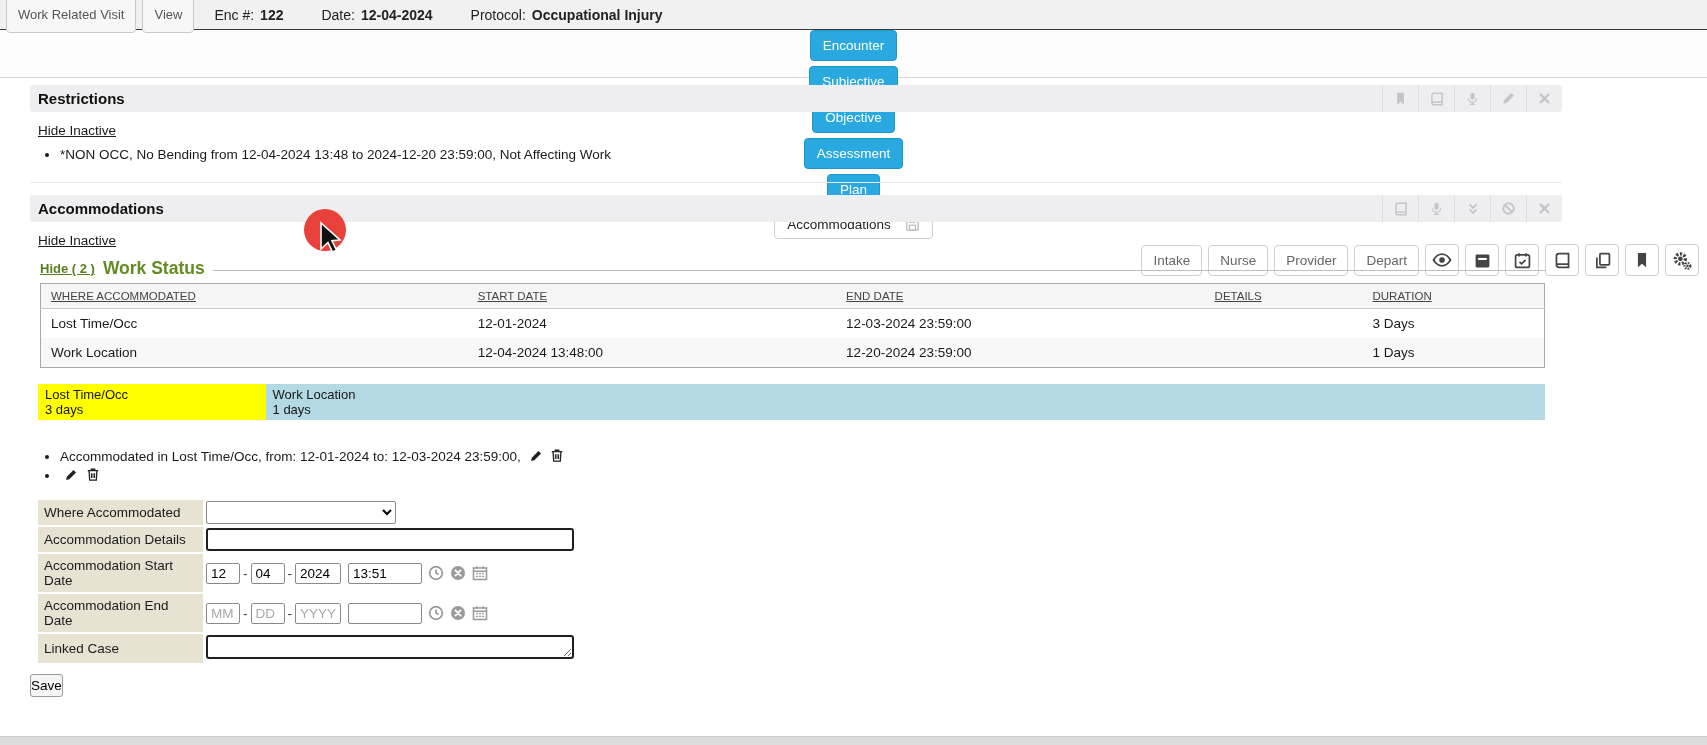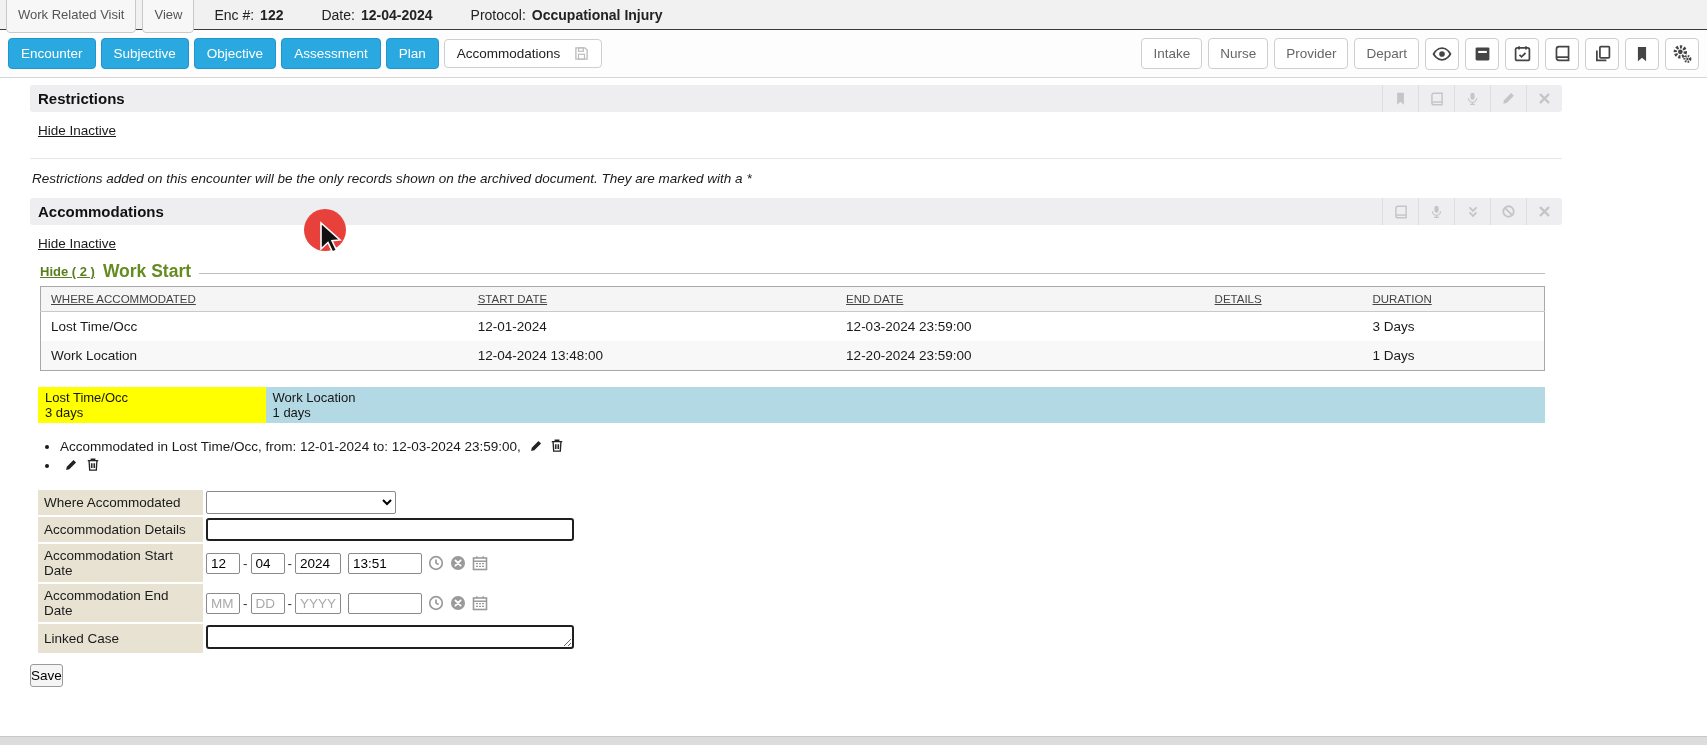--- a/index.html
+++ b/index.html
@@ -19,21 +19,21 @@
     background:#f7f7f7; border:1px solid #c9c9c9; border-radius:4px;
     color:#555; font-size:13px; padding:10px 11px; cursor:pointer; font-family:inherit;
   }
   .top-info { display:flex; align-items:center; gap:6px; margin-left:14px; font-size:14px; color:#222; }
   .top-info b { font-weight:bold; }
   .top-gap { width:26px; }
 
   
   .toolbar {
     height:48px; background:#fdfdfd; border-bottom:1px solid #d6d6d6;
-    display:flex; align-items:center; padding:0 8px; gap:5px;
+    display:flex; align-items:center; padding:0 8px; gap:5px;flex-direction:column;
   }
   .tab-blue {
     background:#29a9df; border:1px solid #1f97cc; color:#fff; border-radius:4px;
     font-size:13.5px; padding:7px 12px; cursor:pointer; font-family:inherit;
   }
   .tab-active {
     background:#fff; border:1px solid #cfcfcf; color:#222; border-radius:4px;
     font-size:13.5px; padding:6px 12px; display:flex; align-items:center; gap:14px; cursor:pointer; font-family:inherit;
   }
   .tab-active .disk { color:#bdbdbd; }
@@ -87,21 +87,21 @@
     border-top:1px solid #c9c9c9; padding:6px;
   }
 
   
   .timeline { display:flex; margin:16px 17px 0 8px; }
   .tl-seg { padding:3px 7px; line-height:15px; font-size:13px; color:#161616; }
   .tl-yellow { background:#ffff00; width:15.1%; }
   .tl-blue { background:#b3d9e5; width:84.9%; }
 
   
-  ul.entries { margin:15px 0 0 0; padding-left:30px; }
+  ul.entries { margin:28px 0 0 0; padding-left:30px; }
   ul.entries li { margin:3px 0; }
   .entry-ic { display:inline-flex; vertical-align:-2px; color:#222; margin-left:4px; cursor:pointer; }
 
   
   .form { margin:15px 0 0 8px; border-spacing:0 2px; border-collapse:separate; }
   .form td { vertical-align:middle; }
   .form .lbl {
     background:#e7e2d1; width:165px; padding:4px 6px; font-size:13.5px; color:#1a1a1a;
   }
   .form .ctl { padding-left:3px; }
@@ -257,23 +257,25 @@
       </span>
       <span class="icell">
         <svg width="13" height="13" viewBox="0 0 20 20">
             <path d="M4 4l12 12M16 4L4 16" stroke="currentColor" stroke-width="3.4" stroke-linecap="round"></path>
           </svg>
       </span>
     </div>
   </div>
 
   <a class="hide-link">Hide Inactive</a>
+  <ul class="plain">
+    <li>*NON OCC, No Bending from 12-04-2024 13:48 to 2024-12-20 23:59:00, Not Affecting Work</li>
+  </ul>
 
   <div class="divider"></div>
-  <div class="note">Restrictions added on this encounter will be the only records shown on the archived document. They are marked with a *</div>
 
   
   <div class="section-bar" style="margin-top:12px">
     <span class="section-title">Accommodations</span>
     <div class="section-icons">
       <span class="icell">
         <svg width="16" height="16" viewBox="0 0 22 22">
             <path d="M7 3h11v16H7a3 3 0 01-3-3V6a3 3 0 013-3z" fill="none" stroke="currentColor" stroke-width="2"></path>
             <path d="M4.5 15.2H18" stroke="currentColor" stroke-width="2"></path>
           </svg>
@@ -302,21 +304,21 @@
       </span>
     </div>
   </div>
 
   <a class="hide-link">Hide Inactive</a>
 
   
   <div class="ws-area">
     <div class="ws-legend">
       <a class="ws-hide">Hide ( 2 )</a>
-      <span class="ws-title">Work Start</span>
+      <span class="ws-title">Work Status</span>
       <div class="ws-line"></div>
     </div>
 
     <table class="ws">
       <colgroup>
           <col style="width:28.4%">
           <col style="width:24.5%">
           <col style="width:24.5%">
           <col style="width:10.5%">
           <col style="width:12.1%">

